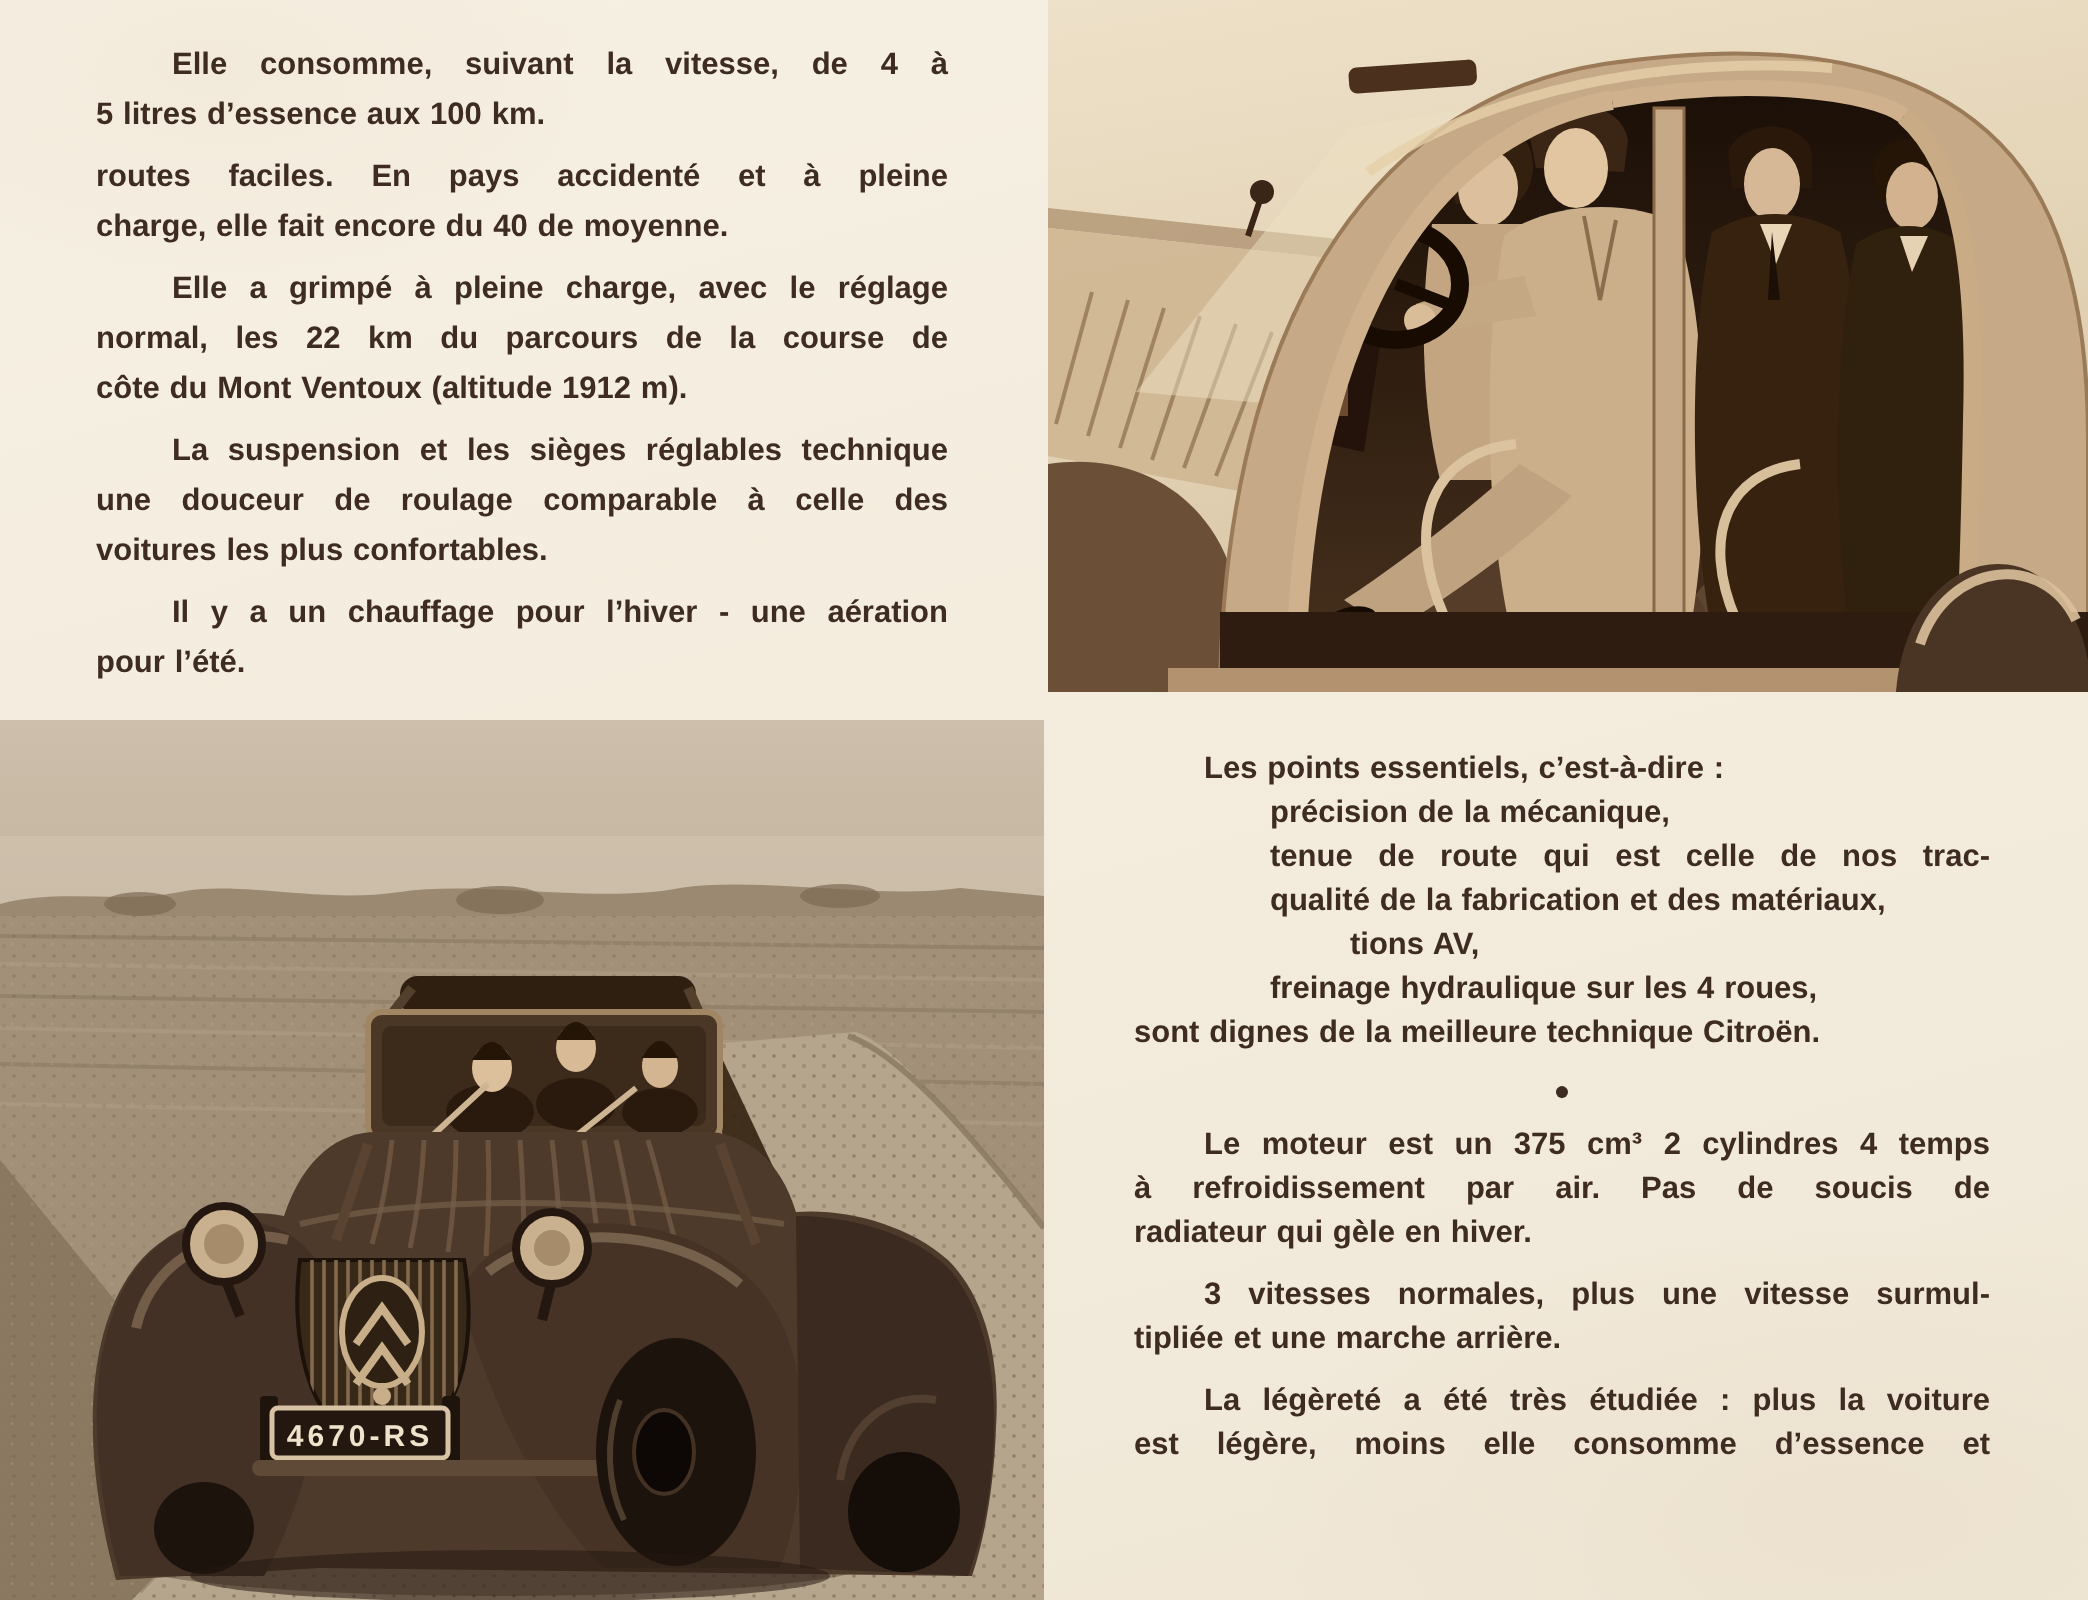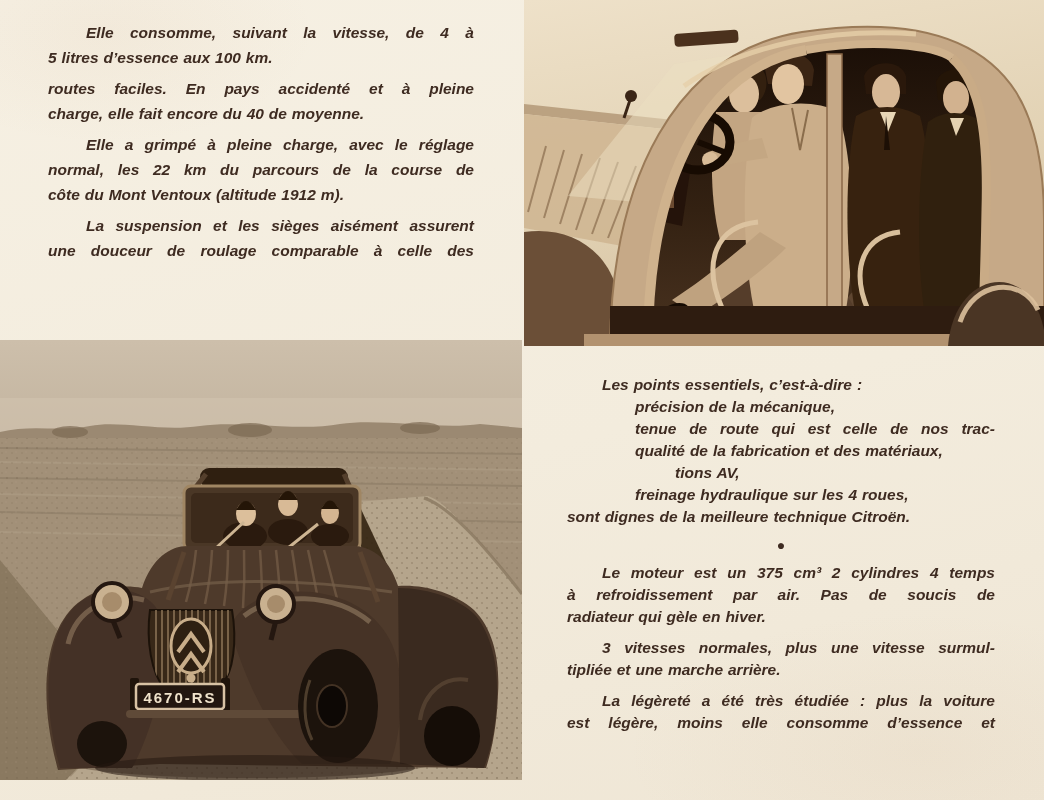--- a/index.html
+++ b/index.html
@@ -13,37 +13,36 @@
       linear-gradient(165deg,#f6f0e3 0%,#f3ecdd 55%,#efe6d5 100%);
     font-family:"Liberation Sans", sans-serif;
   }
   .col{
     position:absolute;
     color:#3e2b21;
     font-weight:700;
     font-size:15.5px;
     letter-spacing:0px;
     word-spacing:0.04em;
-    font-style:italic;
   }
   .col .line{ text-align:justify; }
   .col .line.just{ text-align-last:justify; }
   .left{ left:48px; top:20px; width:426px; line-height:25px; }
   .left .para{ margin-bottom:6px; }
   .left .ind1{ padding-left:38px; }
   .right{ left:567px; top:374px; width:428px; line-height:22px; }
   .right .para{ margin-bottom:9px; }
   .right .ind1{ padding-left:35px; }
   .right .ind2{ padding-left:68px; }
   .right .ind3{ padding-left:108px; }
   .bullet-row{ text-align:center; font-size:14px; line-height:16px; margin:4px 0 9px 0; }
   figure.photo{ margin:0; position:absolute; overflow:hidden; }
   figure.photo svg{ display:block; }
   .photo-interior{ left:524px; top:0; width:520px; height:346px; }
-  .photo-road{ left:0; top:340px; width:522px; height:440px; }
+  .photo-road{ left:0; top:360px; width:522px; height:440px; }
 </style>
 </head>
 <body>
 
 <div class="page">
 
   <section id="left-col" class="col left">
       <div class="para">
         <div class="line ind1 just">Elle consomme, suivant la vitesse, de 4 à</div>
         <div class="line ind0">5 litres d’essence aux 100 km.</div>
@@ -51,22 +50,27 @@
       <div class="para">
         <div class="line ind0 just">routes faciles. En pays accidenté et à pleine</div>
         <div class="line ind0">charge, elle fait encore du 40 de moyenne.</div>
       </div>
       <div class="para">
         <div class="line ind1 just">Elle a grimpé à pleine charge, avec le réglage</div>
         <div class="line ind0 just">normal, les 22 km du parcours de la course de</div>
         <div class="line ind0">côte du Mont Ventoux (altitude 1912 m).</div>
       </div>
       <div class="para">
-        <div class="line ind1 just">La suspension et les sièges aisément assurent</div>
+        <div class="line ind1 just">La suspension et les sièges réglables technique</div>
         <div class="line ind0 just">une douceur de roulage comparable à celle des</div>
+        <div class="line ind0">voitures les plus confortables.</div>
+      </div>
+      <div class="para">
+        <div class="line ind1 just">Il y a un chauffage pour l’hiver - une aération</div>
+        <div class="line ind0">pour l’été.</div>
       </div>
     </section>
 
   <figure class="photo photo-interior">
     <svg width="520" height="346" viewBox="0 0 520 346" xmlns="http://www.w3.org/2000/svg">
       <defs>
         <linearGradient id="iSky" x1="0" y1="0" x2="0.25" y2="1">
           <stop offset="0" stop-color="#eee1c9"></stop>
             <stop offset="0.6" stop-color="#e2d2b4"></stop>
             <stop offset="1" stop-color="#d6c2a2"></stop>

